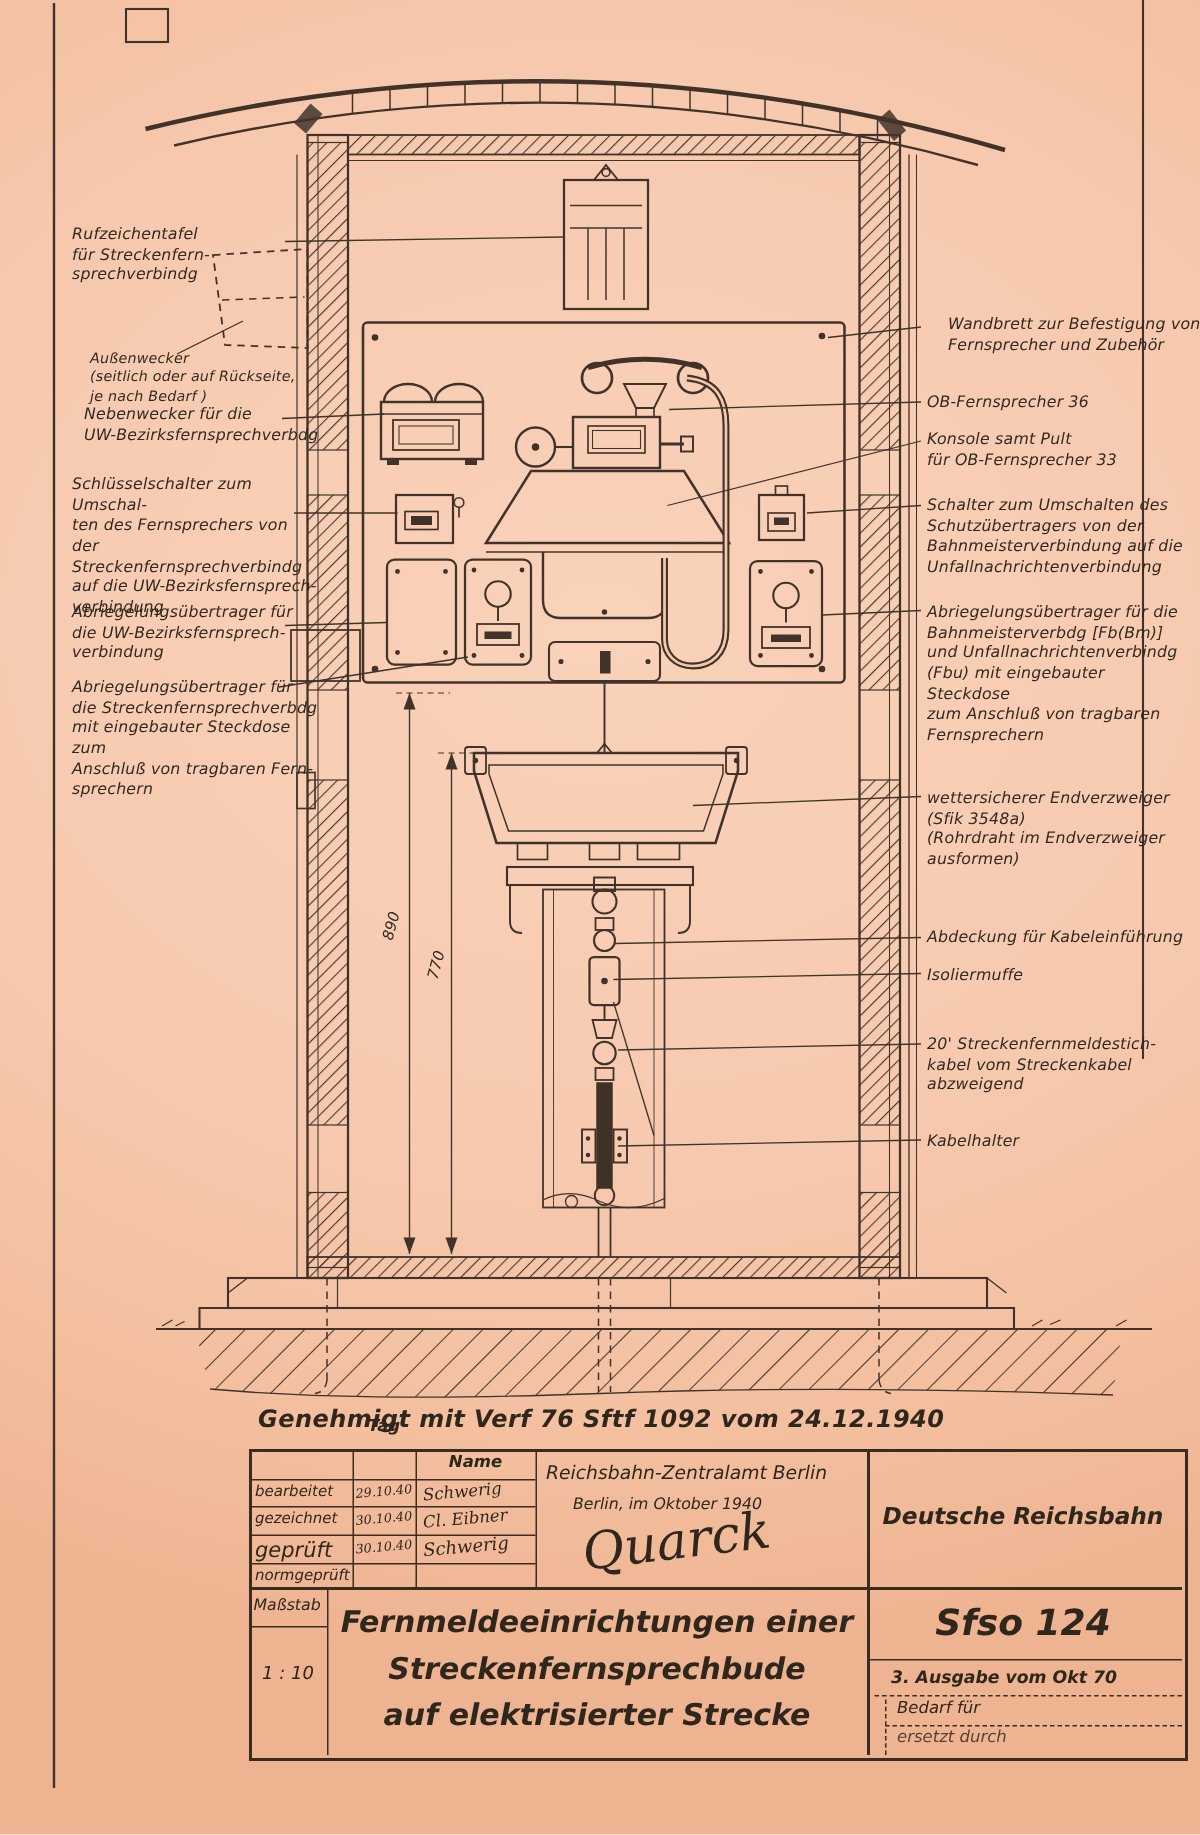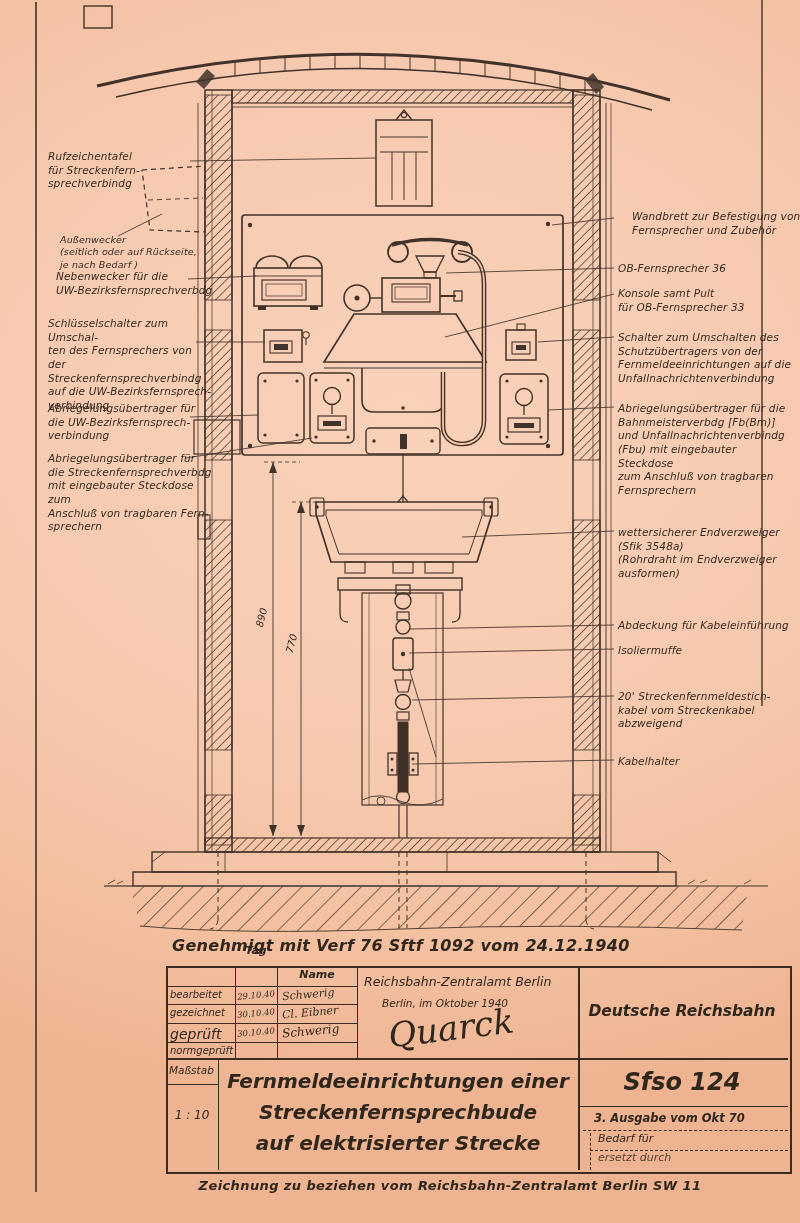--- a/index.html
+++ b/index.html
@@ -317,21 +317,21 @@
 Anschluß von tragbaren Fern-
 sprechern</div>
 
   <div class="lbl" style="left:632px;top:210px;width:172px;">Wandbrett zur Befestigung von
 Fernsprecher und Zubehör</div>
   <div class="lbl" style="left:618px;top:262px;width:172px;">OB-Fernsprecher 36</div>
   <div class="lbl" style="left:618px;top:287px;width:172px;">Konsole samt Pult
 für OB-Fernsprecher 33</div>
   <div class="lbl" style="left:618px;top:331px;width:176px;">Schalter zum Umschalten des
 Schutzübertragers von der
-Fernmeldeeinrichtungen auf die
+Bahnmeisterverbindung auf die
 Unfallnachrichtenverbindung</div>
   <div class="lbl" style="left:618px;top:402px;width:176px;">Abriegelungsübertrager für die
 Bahnmeisterverbdg [Fb(Bm)]
 und Unfallnachrichtenverbindg
 (Fbu) mit eingebauter Steckdose
 zum Anschluß von tragbaren
 Fernsprechern</div>
   <div class="lbl" style="left:618px;top:526px;width:176px;">wettersicherer Endverzweiger
 (Sfik 3548a)
 (Rohrdraht im Endverzweiger
@@ -393,15 +393,14 @@
 
   <div class="tbtxt ctr" style="left:222px;top:1066px;width:352px;font-size:20px;font-weight:bold;line-height:1.55;white-space:pre-line;">Fernmeldeeinrichtungen einer
 Streckenfernsprechbude
 auf elektrisierter Strecke</div>
 
   <div class="tbtxt ctr" style="left:580px;top:1068px;width:204px;font-size:24px;font-weight:bold;">Sfso 124</div>
   <div class="tbtxt" style="left:594px;top:1111px;font-size:11.5px;font-weight:bold;">3. Ausgabe vom Okt 70</div>
   <div class="tbtxt" style="left:598px;top:1132px;font-size:11px;">Bedarf für</div>
   <div class="tbtxt" style="left:598px;top:1151px;font-size:11px;opacity:.8;">ersetzt durch</div>
 
-  <div class="tbtxt ctr" style="left:190px;top:1178px;width:520px;font-size:13px;font-weight:bold;letter-spacing:.4px;">Zeichnung zu beziehen vom Reichsbahn-Zentralamt Berlin SW 11</div>
 
 </div>
 
 </body></html>

